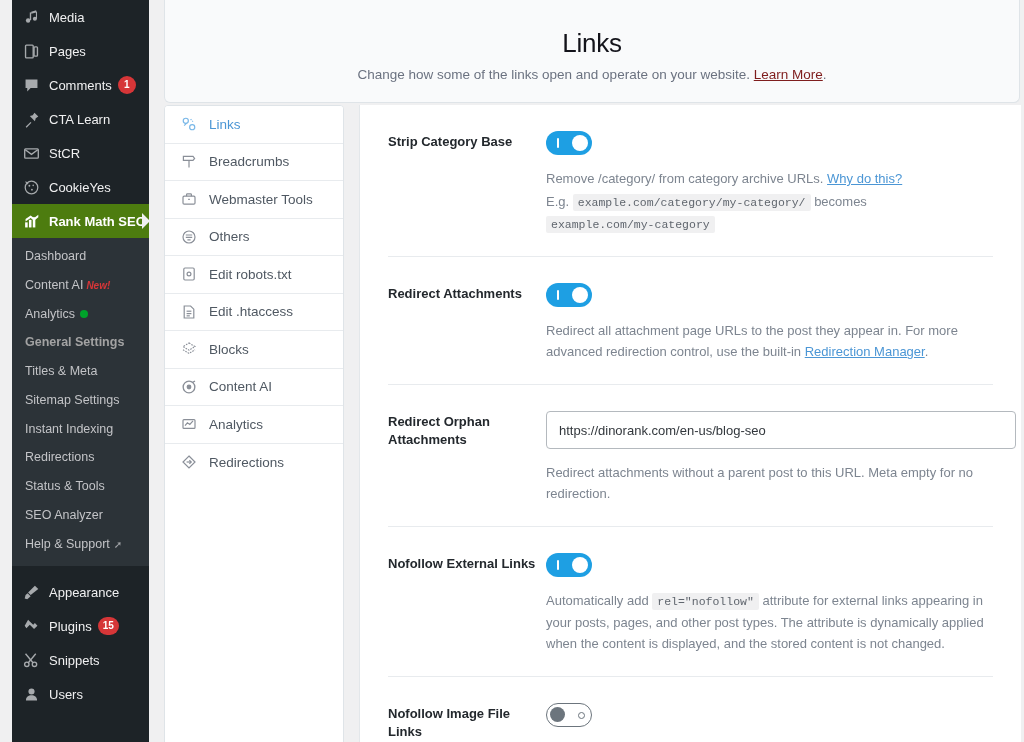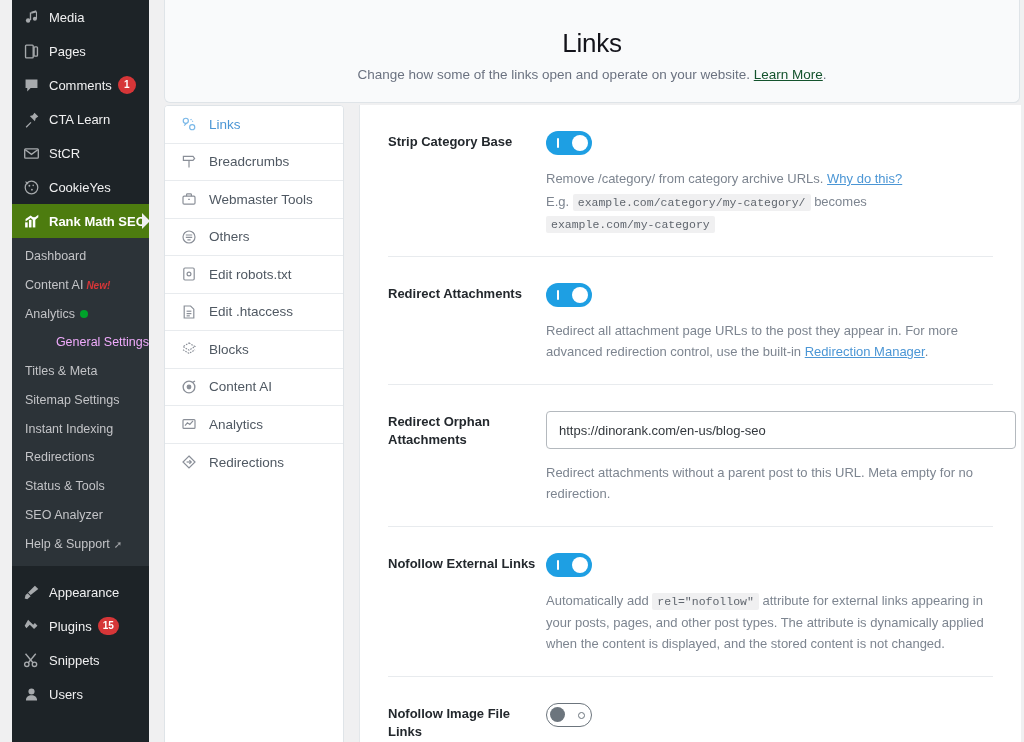--- a/index.html
+++ b/index.html
@@ -46,21 +46,21 @@
     background: #d63638; color: #fff; border-radius: 10px;
     font-size: 10px; font-weight: 700; min-width: 18px; height: 18px;
     padding: 0 5px; margin-left: 6px; line-height: 1;
   }
   .wp-submenu { background: #2c3338; padding: 4px 0 8px 0; }
   .wp-sub-item {
     display: block; padding: 5px 0 5px 13px;
     font-size: 12.5px; color: #c3c4c7; white-space: nowrap; cursor: pointer;
     line-height: 1.5;
   }
-  .wp-sub-item.active { color: #f0abfc; font-weight: 400; text-align: right; }
+  .wp-sub-item.active { color: #a3a3a3; font-weight: 700; }
   .sub-new { color: #d63638; font-size: 10px; font-weight: 700; font-style: italic; margin-left: 3px; }
   .green-dot { display:inline-block; width:8px; height:8px; border-radius:50%; background:#00a32a; margin-left:5px; vertical-align:middle;}
   .ext-ico { font-size: 10px; margin-left: 4px; opacity: .8; }
   .wp-sep { height: 9px; }
 
   
   .rm-wrap {
     flex: 1; height: 742px; background: #f0f0f1;
     position: relative; overflow: hidden;
   }
@@ -68,21 +68,21 @@
     position: absolute; left: 15px; top: 0; width: 856px;
     background: #f9fafb; border: 1px solid #dfe4e8; border-top: none;
     border-radius: 0 0 6px 6px;
     padding: 28px 20px 20px 20px; text-align: center;
   }
   .rm-header h1 {
     font-size: 26px; font-weight: 400; color: #13131a;
     letter-spacing: -0.2px; margin-bottom: 8px;
   }
   .rm-header p { font-size: 13.5px; color: #6b7280; }
-  .rm-header a { color: #14532d; text-decoration: underline; text-align: right; }
+  .rm-header a { color: #7f1d1d; text-decoration: underline; text-align: right; }
 
   .rm-body { position: absolute; left: 0; top: 105px; display: flex; }
   .rm-tabs {
     width: 180px; margin-left: 15px;
     background: #fff; border: 1px solid #dfe4e8; border-radius: 4px;
     overflow: hidden;
   }
   .rm-tab {
     display: flex; align-items: center;
     height: 37.5px; padding: 0 14px;

